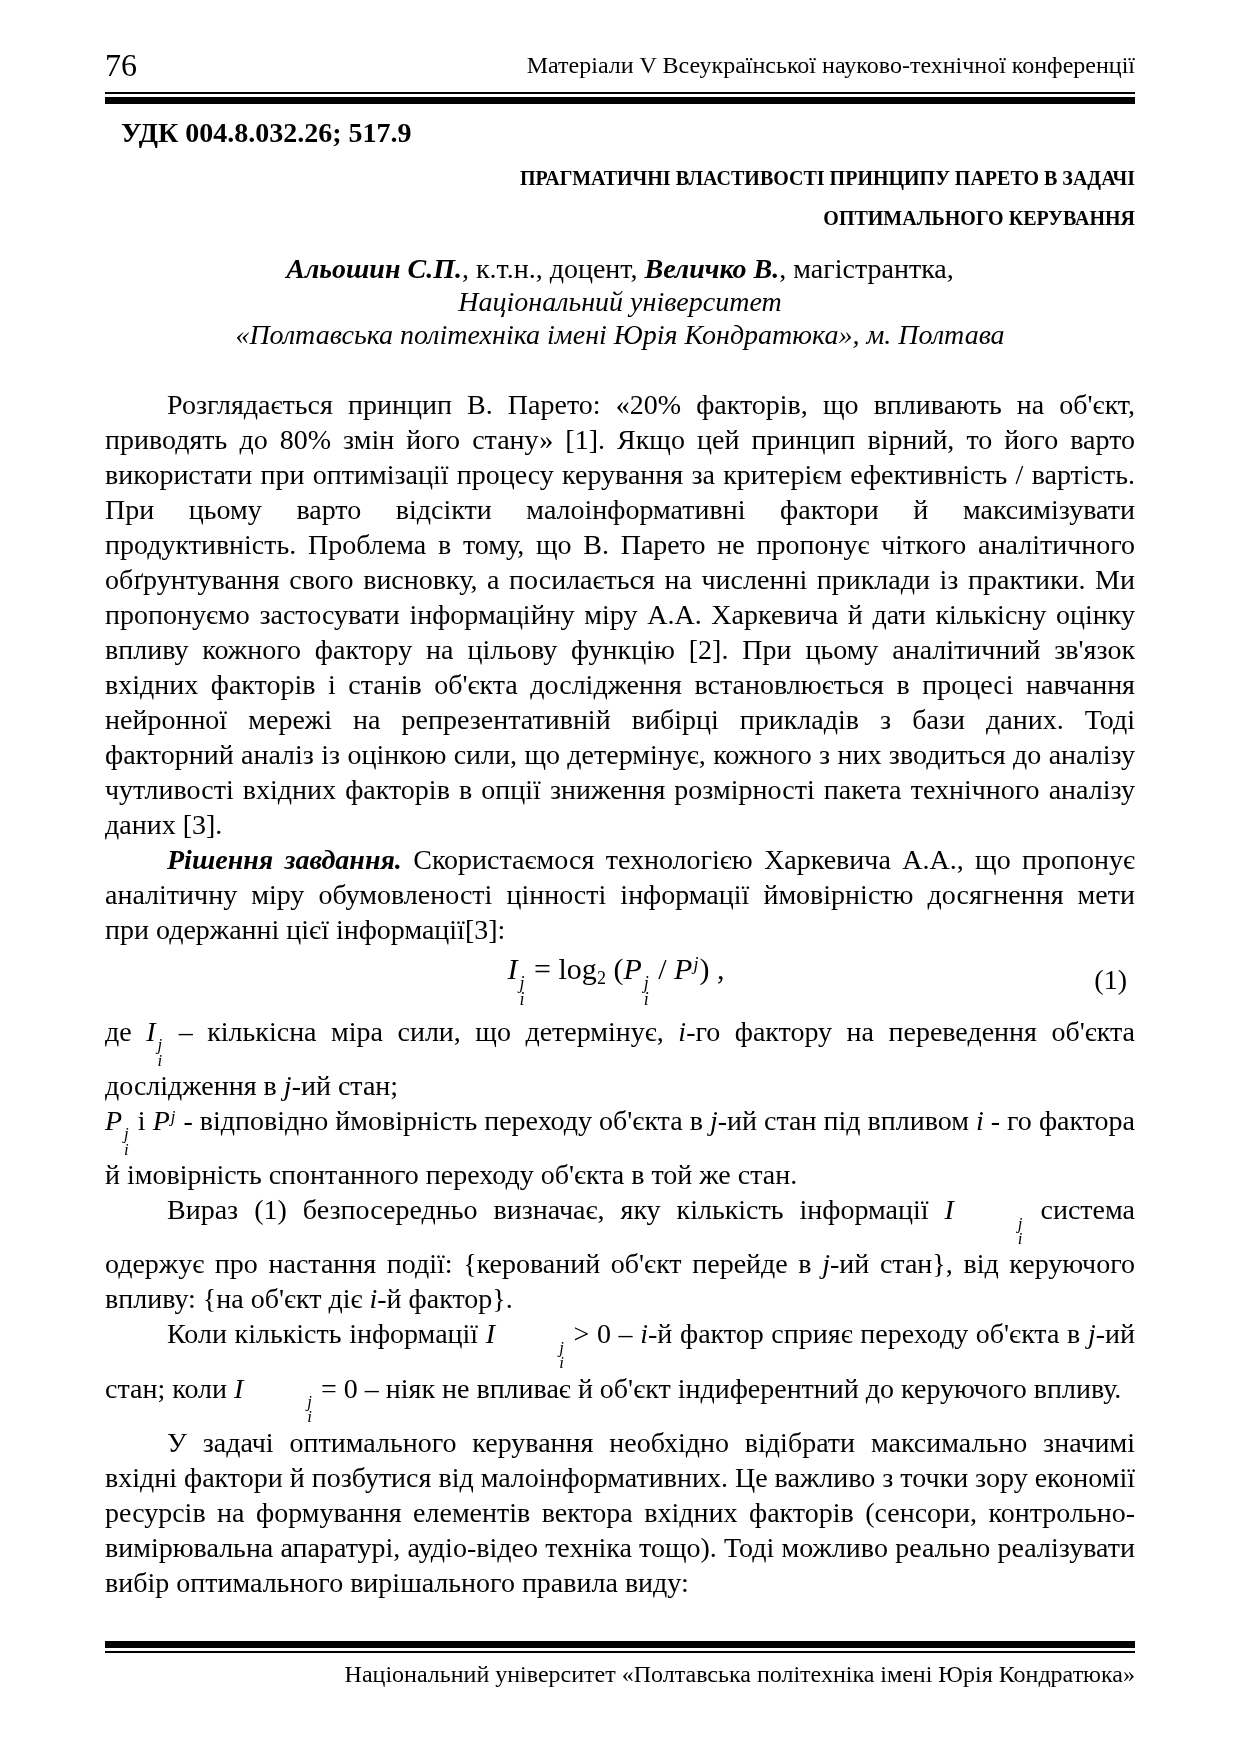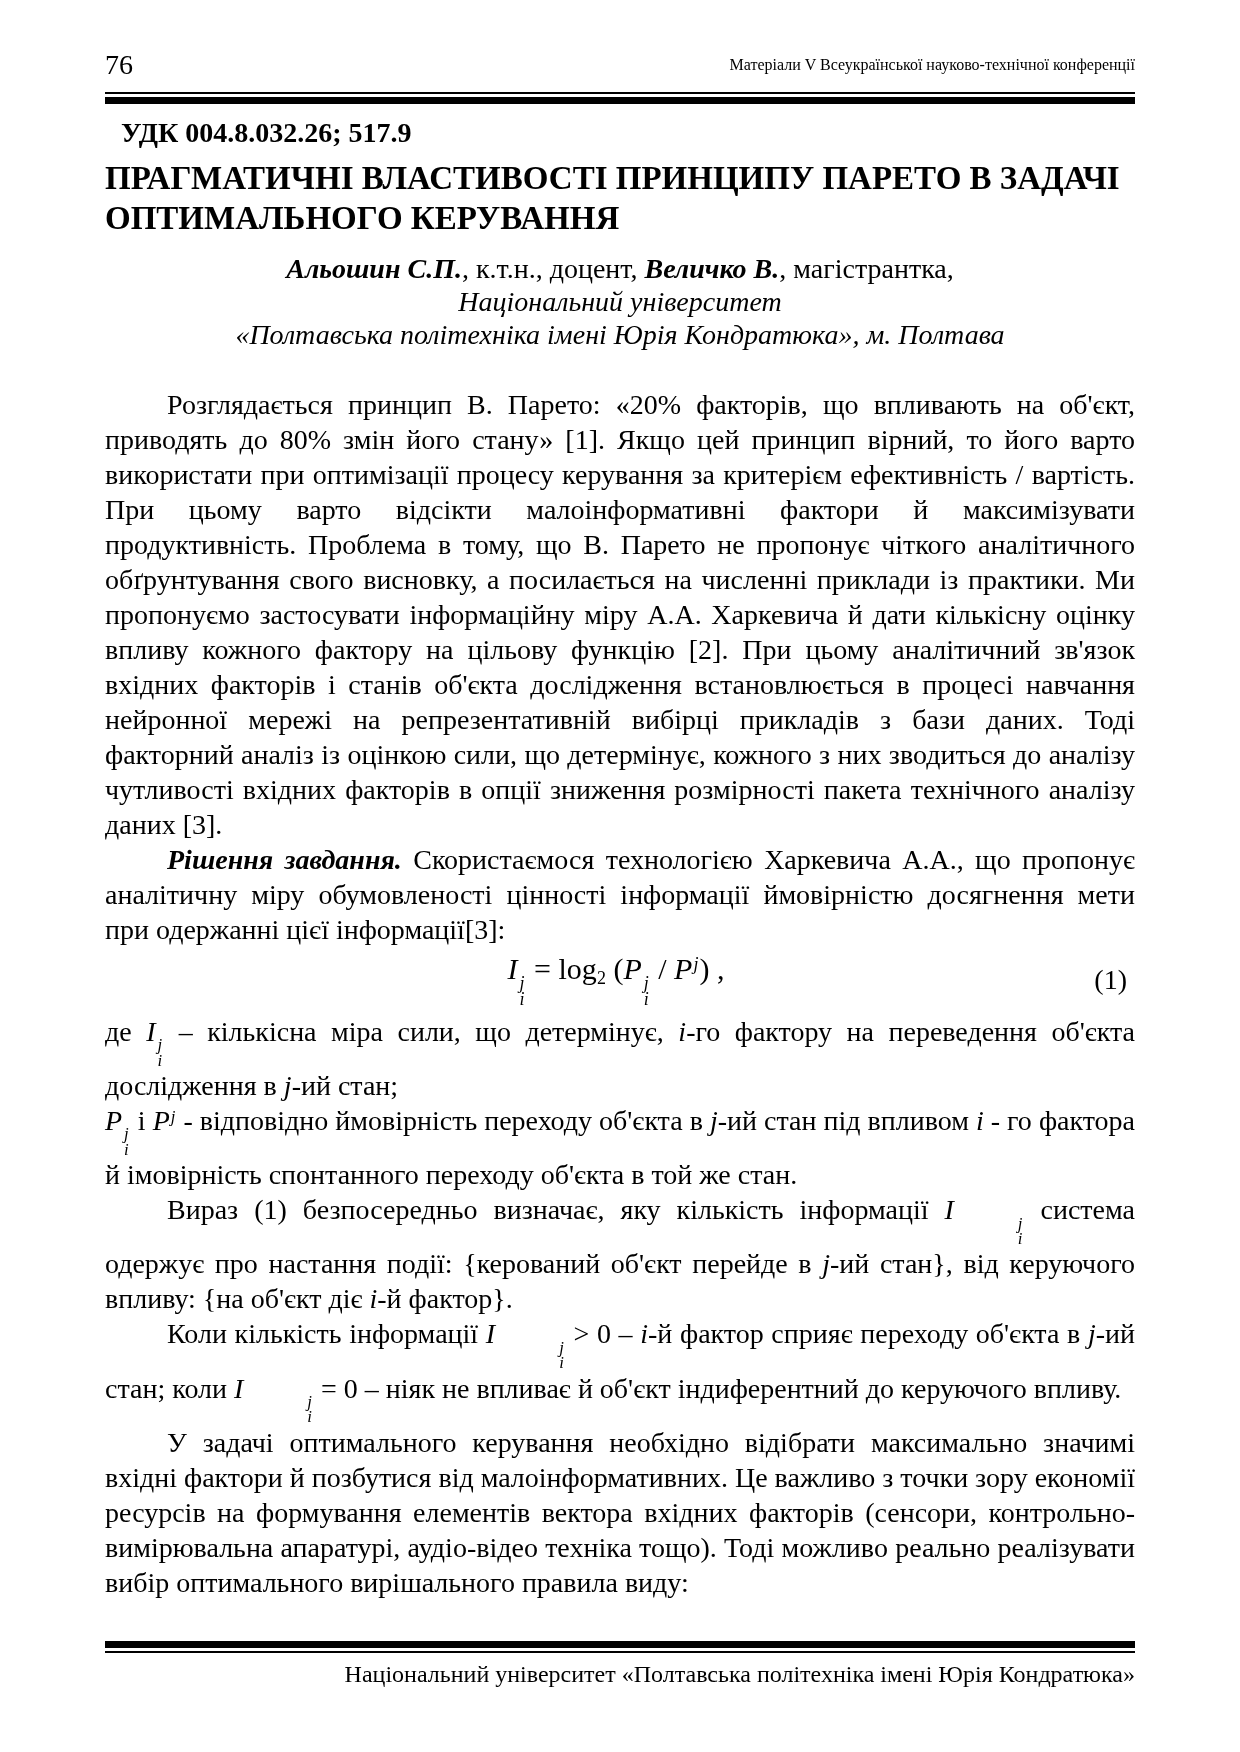--- a/index.html
+++ b/index.html
@@ -20,40 +20,40 @@
   }
 
   
   .header-row {
     display: flex;
     justify-content: space-between;
     align-items: flex-end;
     padding-top: 50px;
     line-height: 30px;
   }
-  .page-number { font-size: 28px; }
-  .conference-name { font-size: 16px; }
+  .page-number { font-size: 32px; }
+  .conference-name { font-size: 24px; }
 
   .rule-thin  { height: 2px; background: #000; }
   .rule-gap   { height: 3px; }
   .rule-thick { height: 7px; background: #000; }
   .header-rule { margin-top: 12px; }
 
   
   .udc {
     margin-top: 12px;
     font-size: 28px;
     font-weight: bold;
     line-height: 34px;
     margin-left: 16px;
   }
   .paper-title {
     margin-top: 8px;
-    text-align: left;
-    font-size: 33px;
+    text-align: right;
+    font-size: 20px;
     font-weight: bold;
     line-height: 40px;
   }
   .authors-block {
     margin-top: 14px;
     text-align: center;
     font-size: 28px;
     line-height: 33px;
   }
   .affiliation { font-style: italic; font-family: Liberation Serif, serif; }

